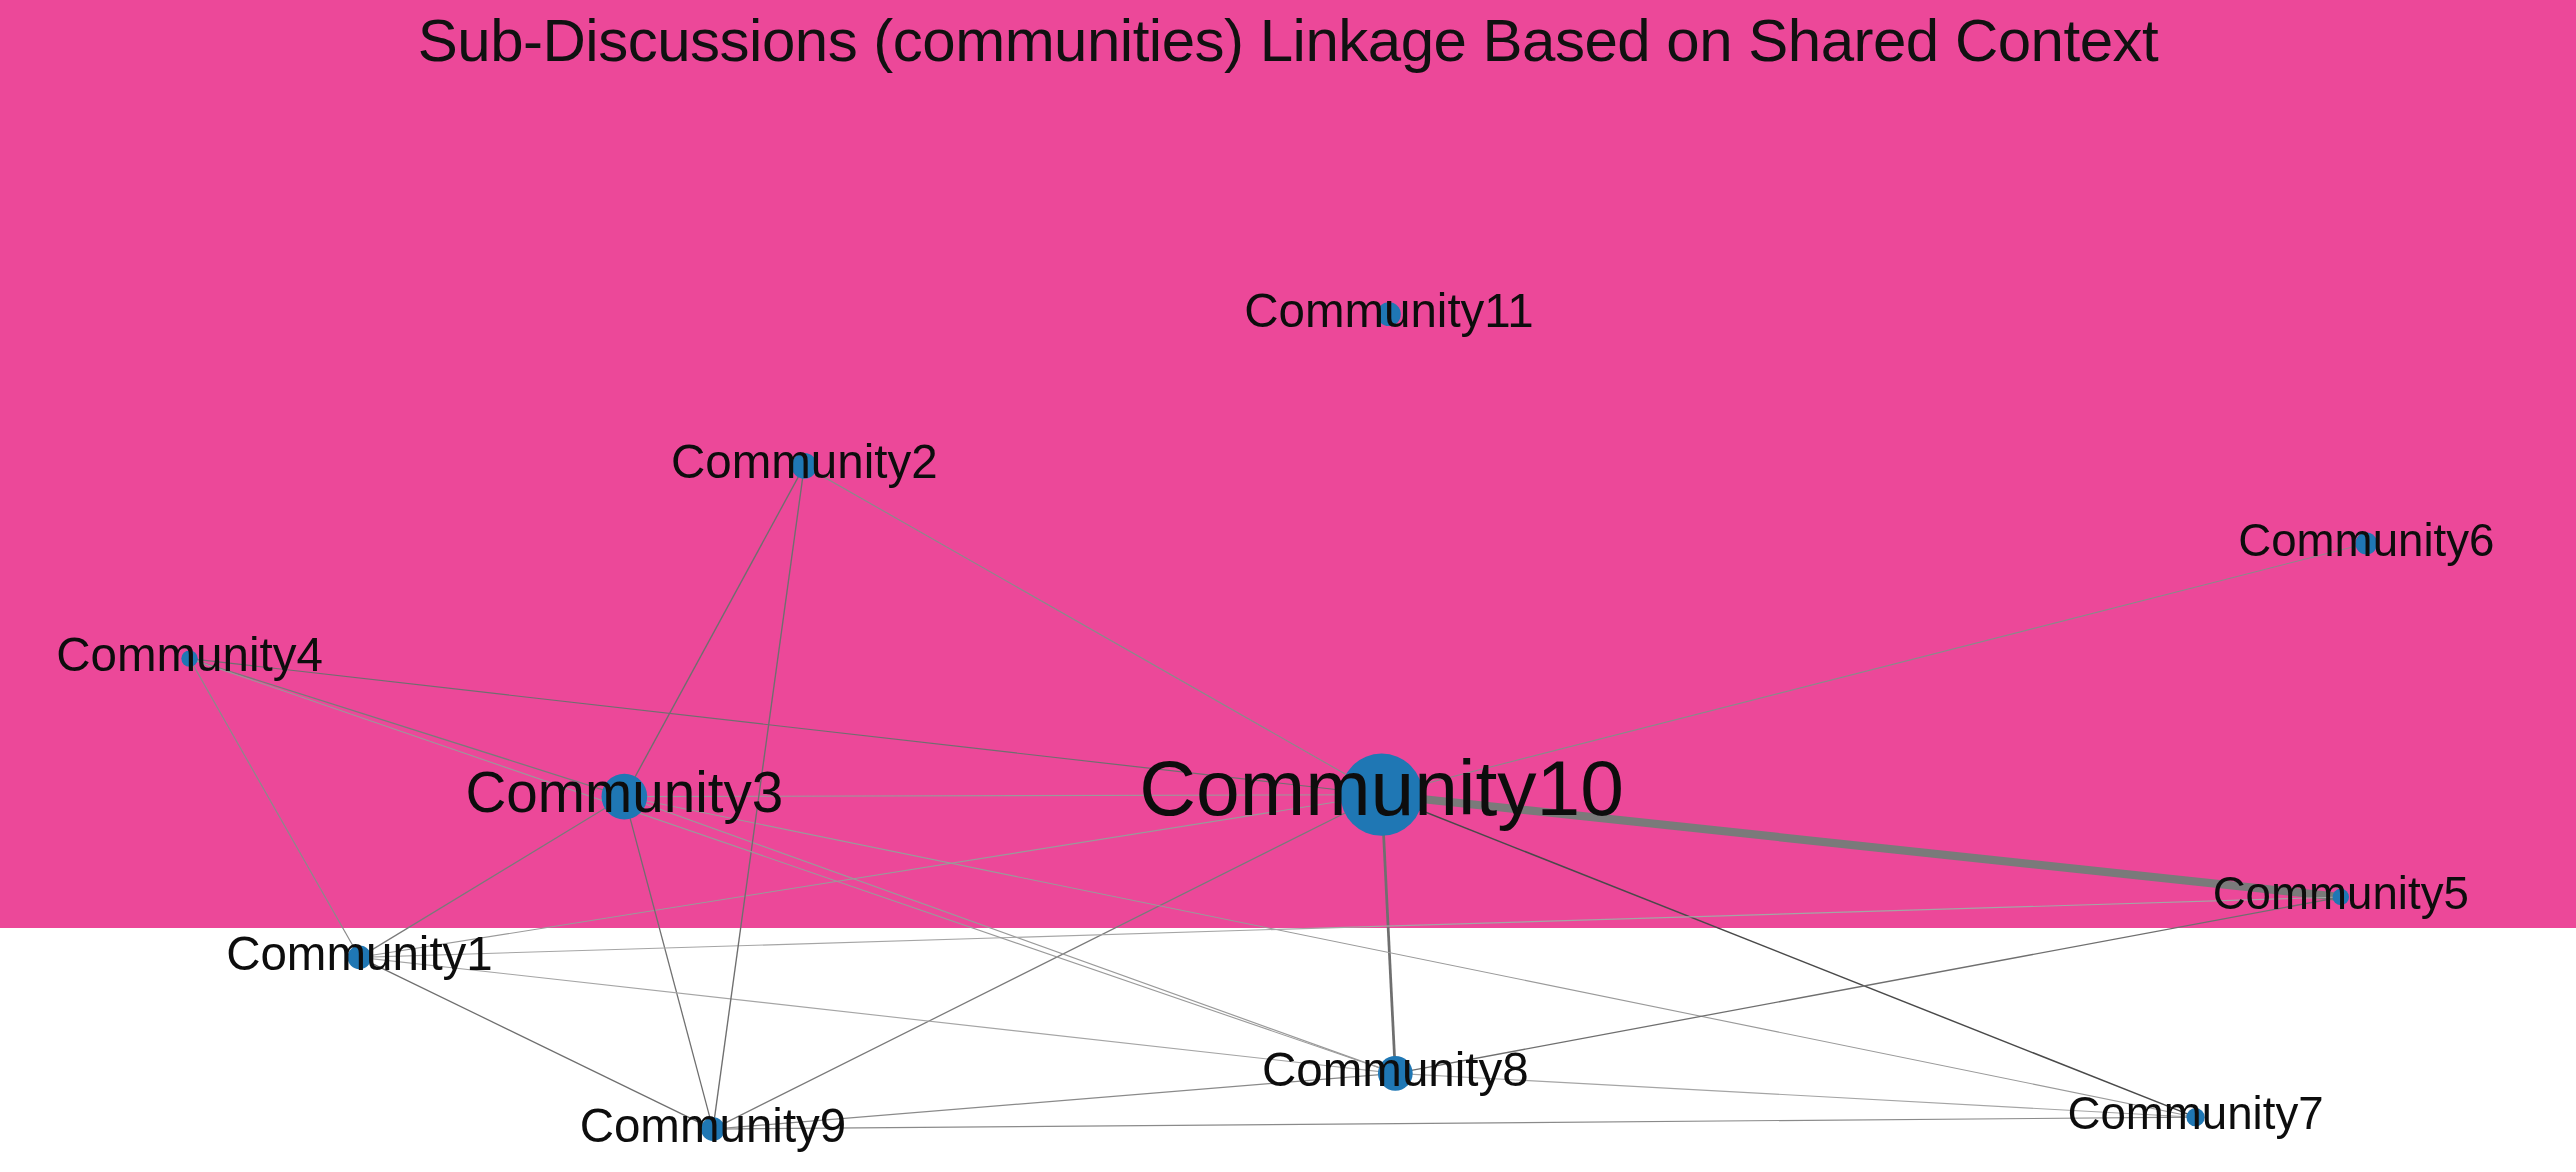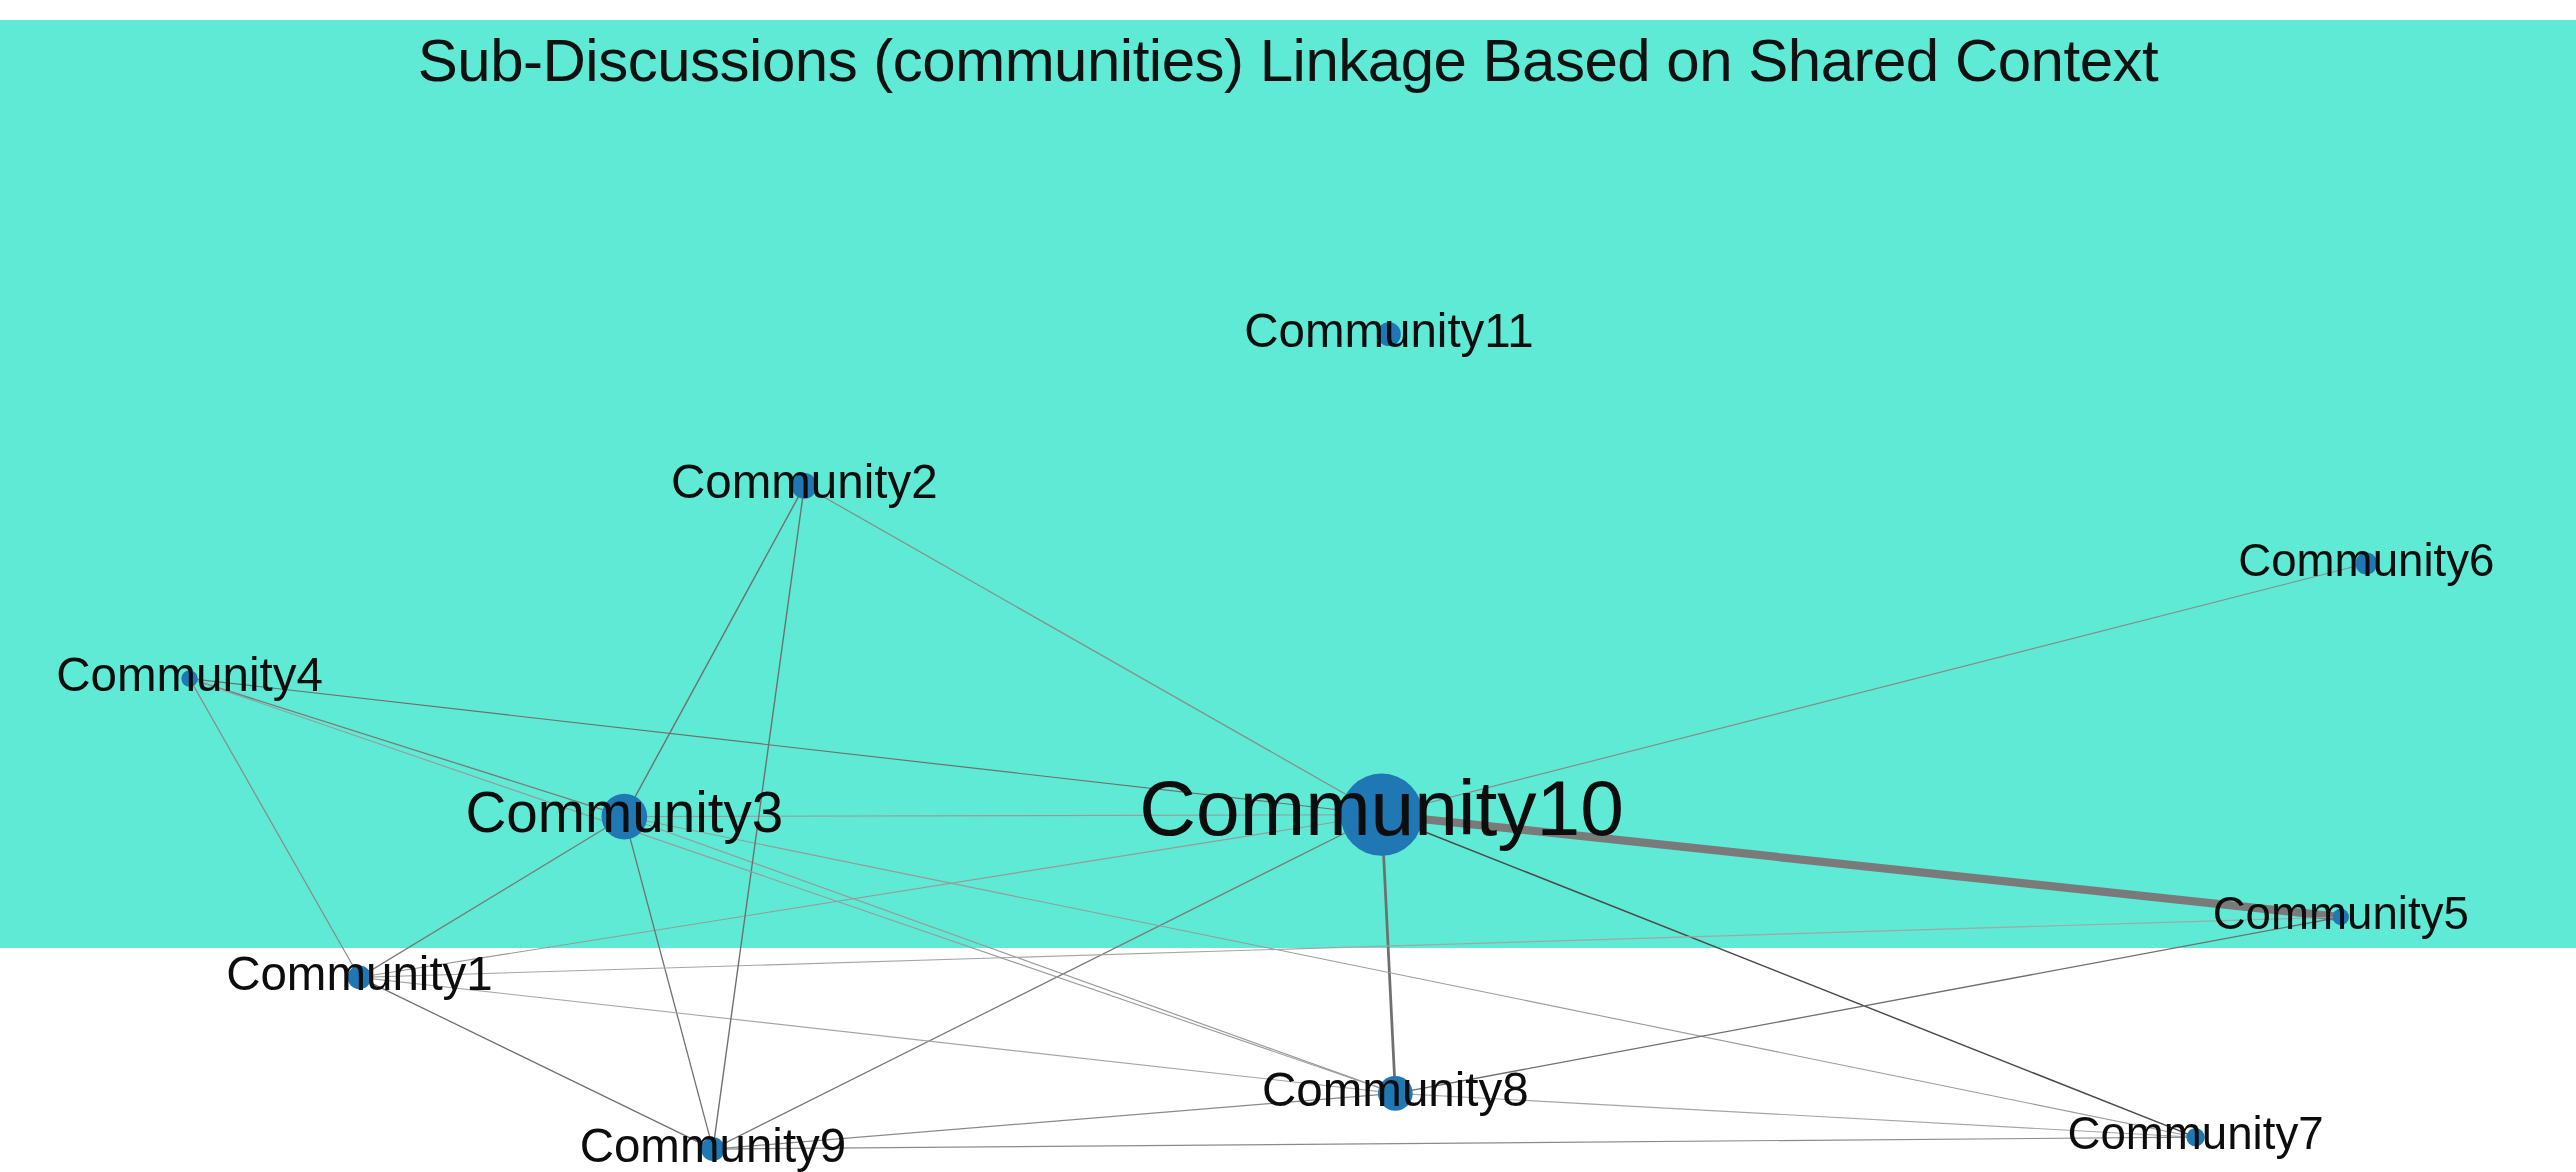--- a/index.html
+++ b/index.html
@@ -11,22 +11,21 @@
   body {
     width: 2576px;
     height: 1172px;
     overflow: hidden;
     font-family: "Liberation Sans", sans-serif;
   }
   #figure {
     position: relative;
     width: 2576px;
     height: 928px;
-    background: #5eead4;
-    margin-top: 20px;
+    background: #ec4899;
   }
   #chart-title {
     position: absolute;
     top: 5.5px;
     left: 0;
     width: 2576px;
     text-align: center;
     font-family: "Liberation Sans", sans-serif;
     font-size: 60px;
     font-weight: 400;

